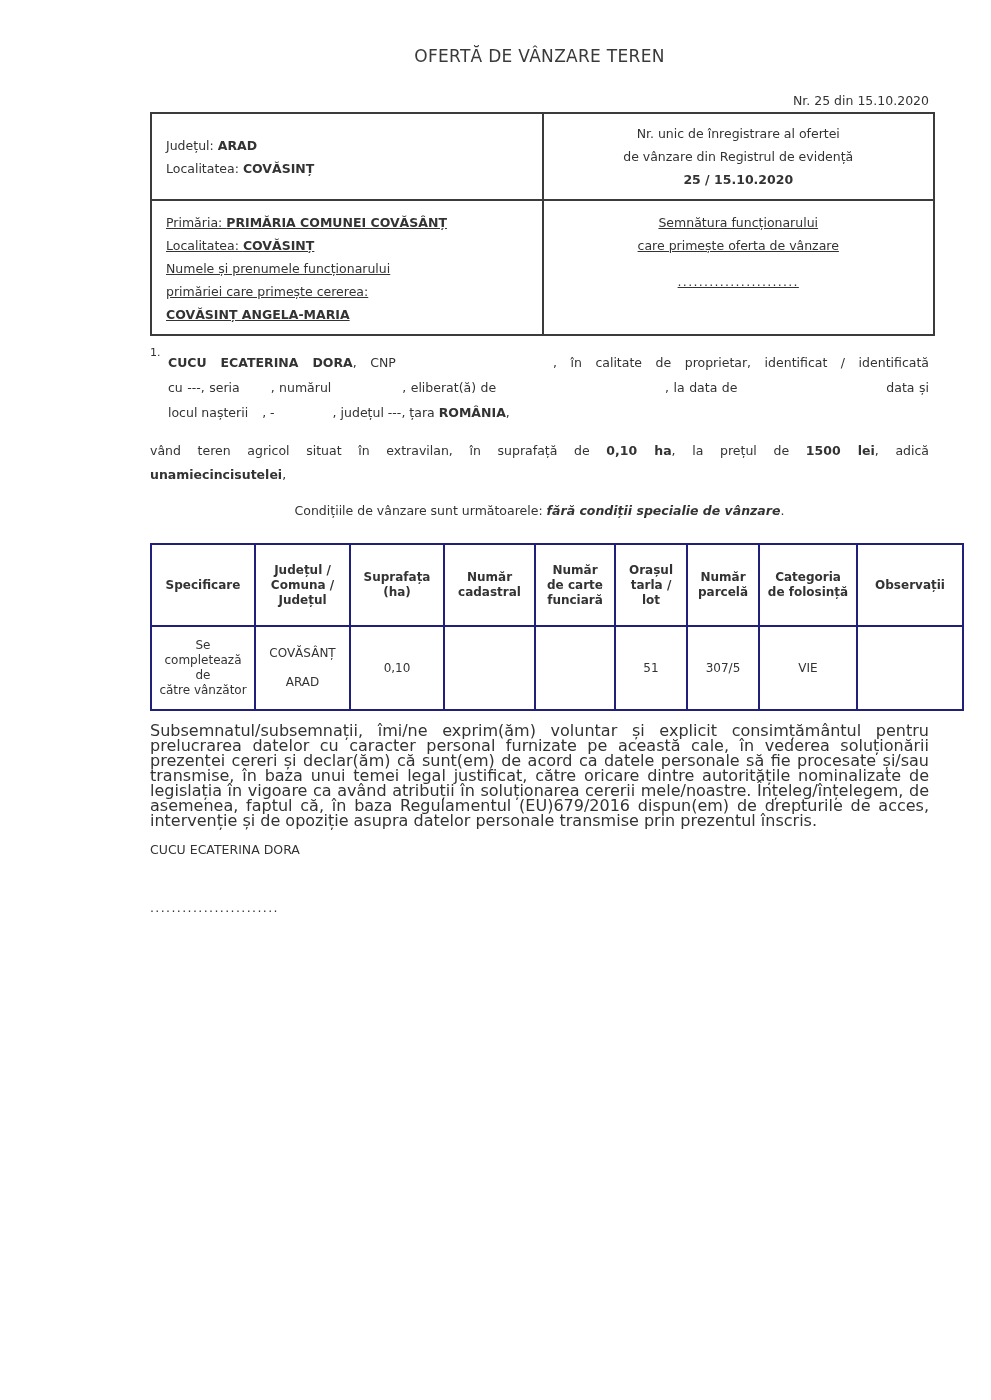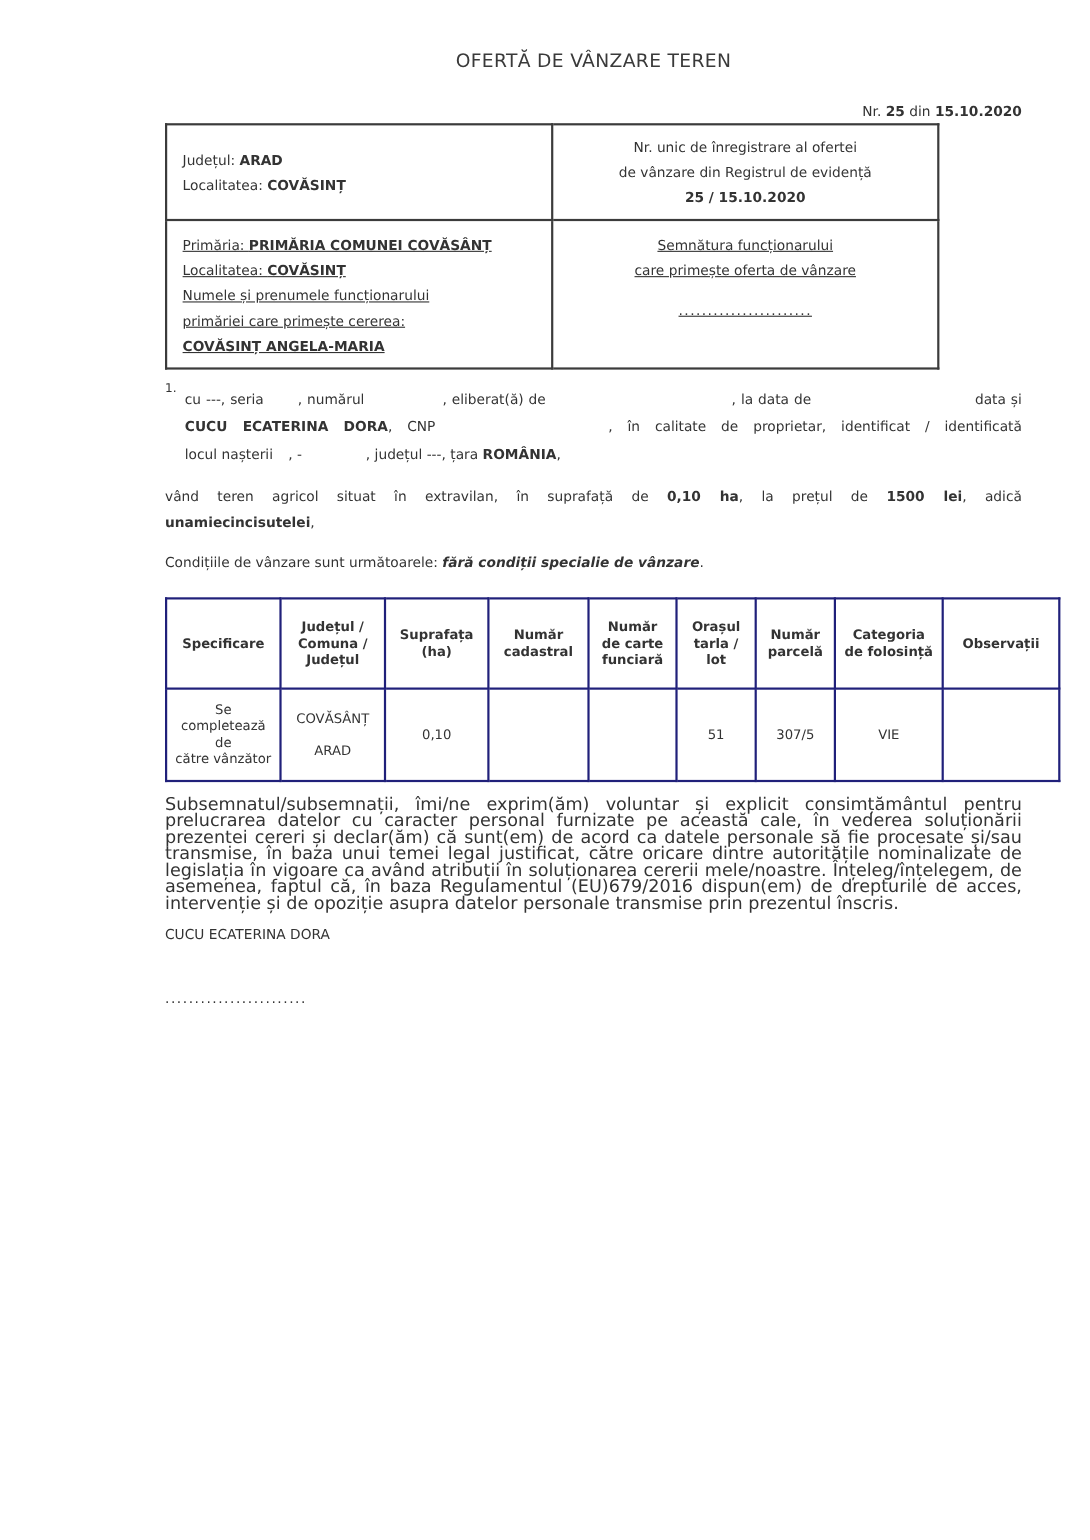--- a/index.html
+++ b/index.html
@@ -4,43 +4,43 @@
 <style>
   * { margin: 0; padding: 0; box-sizing: border-box; }
   html, body { background: #ffffff; }
   body { font-family: "DejaVu Sans", sans-serif; color: #333333; }
   .page { width: 991px; height: 1400px; background: #ffffff; overflow: hidden; position: relative; margin-left: 19px; }
   .content { padding: 46px 81px 0 131px; }
 
   .doc-title { font-size: 17px; line-height: 20px; font-weight: 400; text-align: center; color: #3a3a3a; letter-spacing: 0.3px; }
 
   .reg-line { margin-top: 27px; margin-bottom: 3px; text-align: right; font-size: 12.5px; line-height: 16px; }
-  .reg-line b { font-weight: 700; }
+  .reg-line b { font-weight: 400; }
 
-  table.hdr-table { width: 704px; border-collapse: collapse; table-layout: fixed; }
+  table.hdr-table { width: 785px; border-collapse: collapse; table-layout: fixed; }
   table.hdr-table td { border: 2px solid #3b3b3b; font-size: 12.5px; line-height: 23px; color: #333; }
   td.hcell-left { width: 50%; padding: 8px 8px 8px 14px; vertical-align: middle; }
   td.hcell-right { width: 50%; padding: 8px 10px; text-align: center; vertical-align: middle; }
   tr.hdr-row1 td { height: 78px; }
   tr.hdr-row2 td { height: 120px; vertical-align: top; padding-top: 10px; text-decoration: underline; }
   .cell-dots { margin-top: 13px; letter-spacing: 1.3px; font-size: 12.5px; }
 
   .para { font-size: 12.5px; color: #333; }
   .para b { font-weight: 700; text-align: right; }
 
   .para1 { margin-top: 14px; position: relative; padding-left: 18px; }
   .para1 .marker { position: absolute; left: 0; top: -4px; font-size: 11px; }
   .pline { line-height: 25px; }
   .jline { text-align: justify; text-align-last: justify; }
   .gap { display: inline-block; height: 1px; }
   .g130 { width: 130px; } .g22 { width: 22px; } .g62 { width: 62px; }
   .g160 { width: 160px; } .g140 { width: 140px; } .g14 { width: 14px; } .g58 { width: 58px; }
 
   .para2 { margin-top: 14px; line-height: 24px; }
-  .para3 { margin-top: 12px; line-height: 24px; }
+  .para3 { margin-top: 12px; line-height: 24px; text-align: center; }
   .para3 .cond { font-weight: 700; font-style: italic; }
 
   table.land-table { margin-top: 20px; width: 812px; border-collapse: collapse; table-layout: fixed; }
   table.land-table td { border: 2px solid #20207a; text-align: center; vertical-align: middle; color: #333; }
   tr.lt-head td { height: 82px; font-weight: 700; font-size: 12px; line-height: 15px; padding: 4px 7px; }
   tr.lt-data td { height: 84px; font-size: 12px; line-height: 15px; padding: 4px 4px; }
   .spec-cell { font-size: 9.5px; line-height: 12px; }
   .city-block div { line-height: 15px; }
   .city-gap { height: 14px; }
 
@@ -86,22 +86,22 @@
           <div>Semnătura funcționarului</div>
           <div>care primește oferta de vânzare</div>
           <div class="cell-dots">.......................</div>
         </td>
       </tr>
     </tbody>
       </table>
 
     <div class="para para1">
       <span class="marker">1.</span>
+      <div class="pline jline"><b>CUCU ECATERINA DORA</b><span>, CNP</span> <span class="gap g130"></span> <span>, în calitate de proprietar, identificat / identificată</span></div>
       <div class="pline jline"><span>cu ---, seria</span> <span class="gap g22"></span> <span>, numărul</span> <span class="gap g62"></span> <span>, eliberat(ă) de</span> <span class="gap g160"></span> <span>, la data de</span> <span class="gap g140"></span> <span>data și</span></div>
-      <div class="pline jline"><b>CUCU ECATERINA DORA</b><span>, CNP</span> <span class="gap g130"></span> <span>, în calitate de proprietar, identificat / identificată</span></div>
       <div class="pline"><span>locul nașterii</span><span class="gap g14"></span><span>, -</span><span class="gap g58"></span><span>, județul ---, țara </span><b>ROMÂNIA</b><span>,</span></div>
     </div>
 
     <div class="para para2">
       <div class="jline"><span>vând teren agricol situat în extravilan, în suprafață de </span><b>0,10 ha</b><span>, la prețul de </span><b>1500 lei</b><span>, adică</span></div>
       <div><b>unamiecincisutelei</b><span>,</span></div>
     </div>
 
     <div class="para para3">
       <span>Condițiile de vânzare sunt următoarele: </span><span class="cond">fără condiții specialie de vânzare</span><span>.</span>

